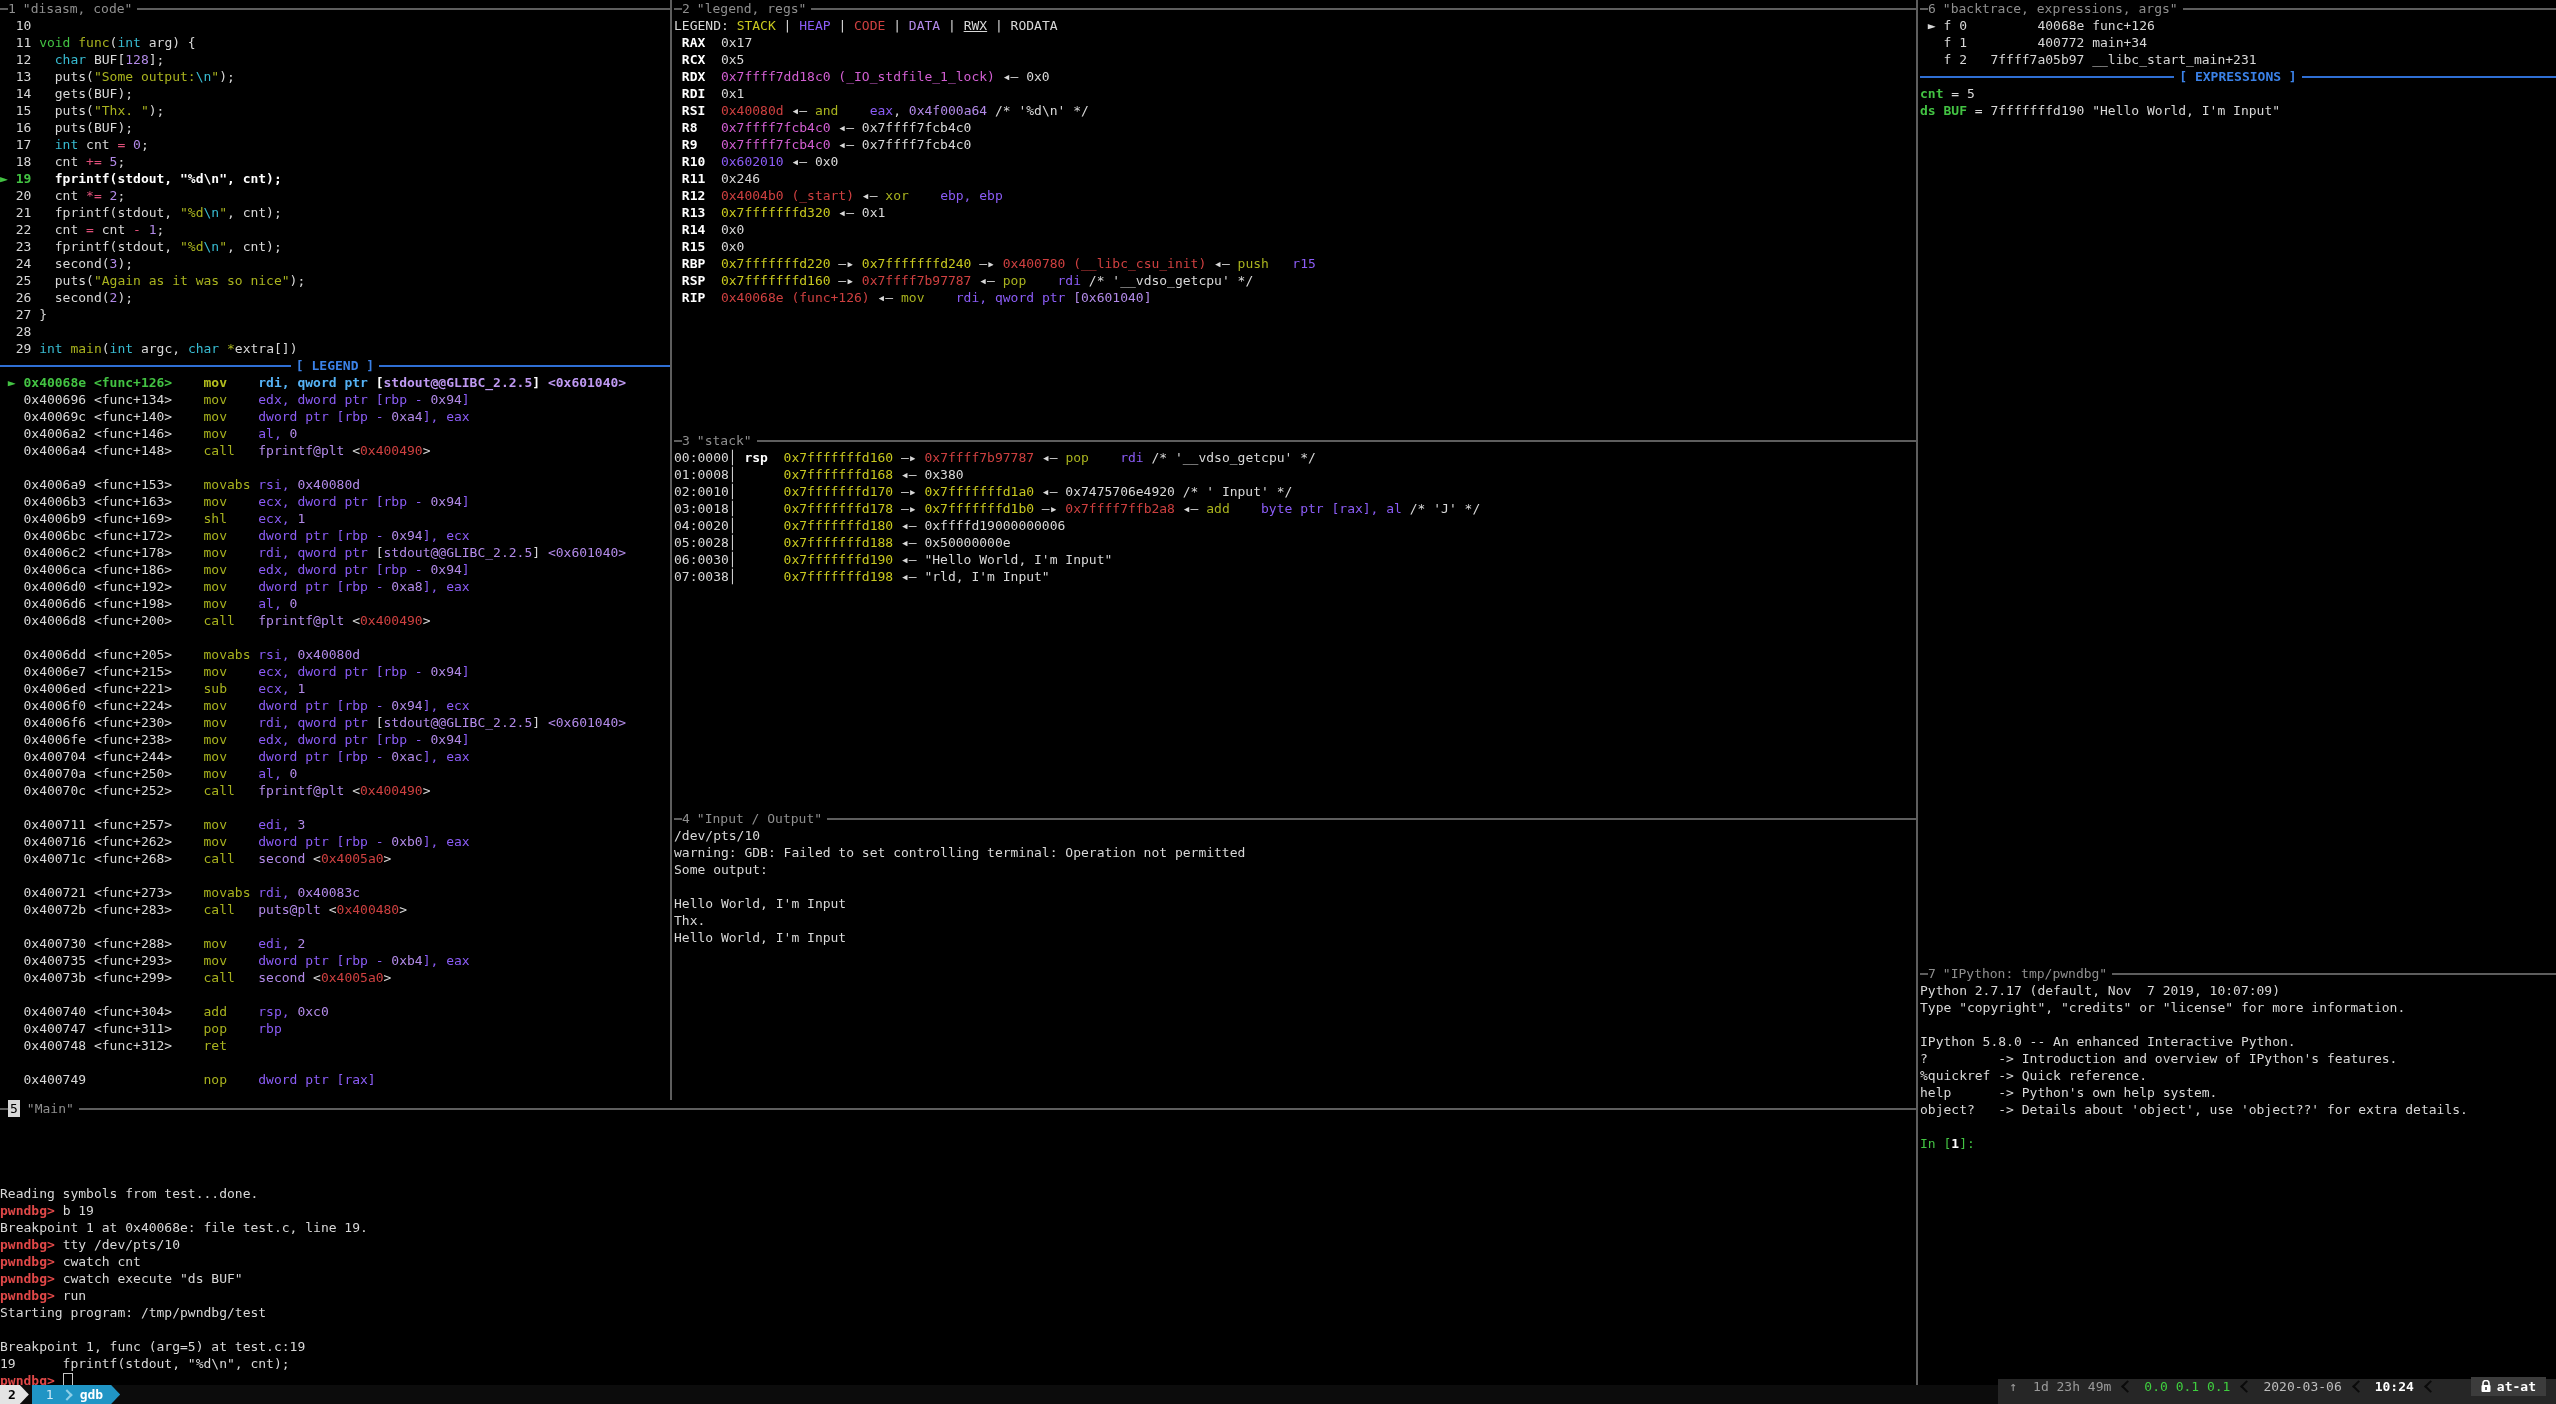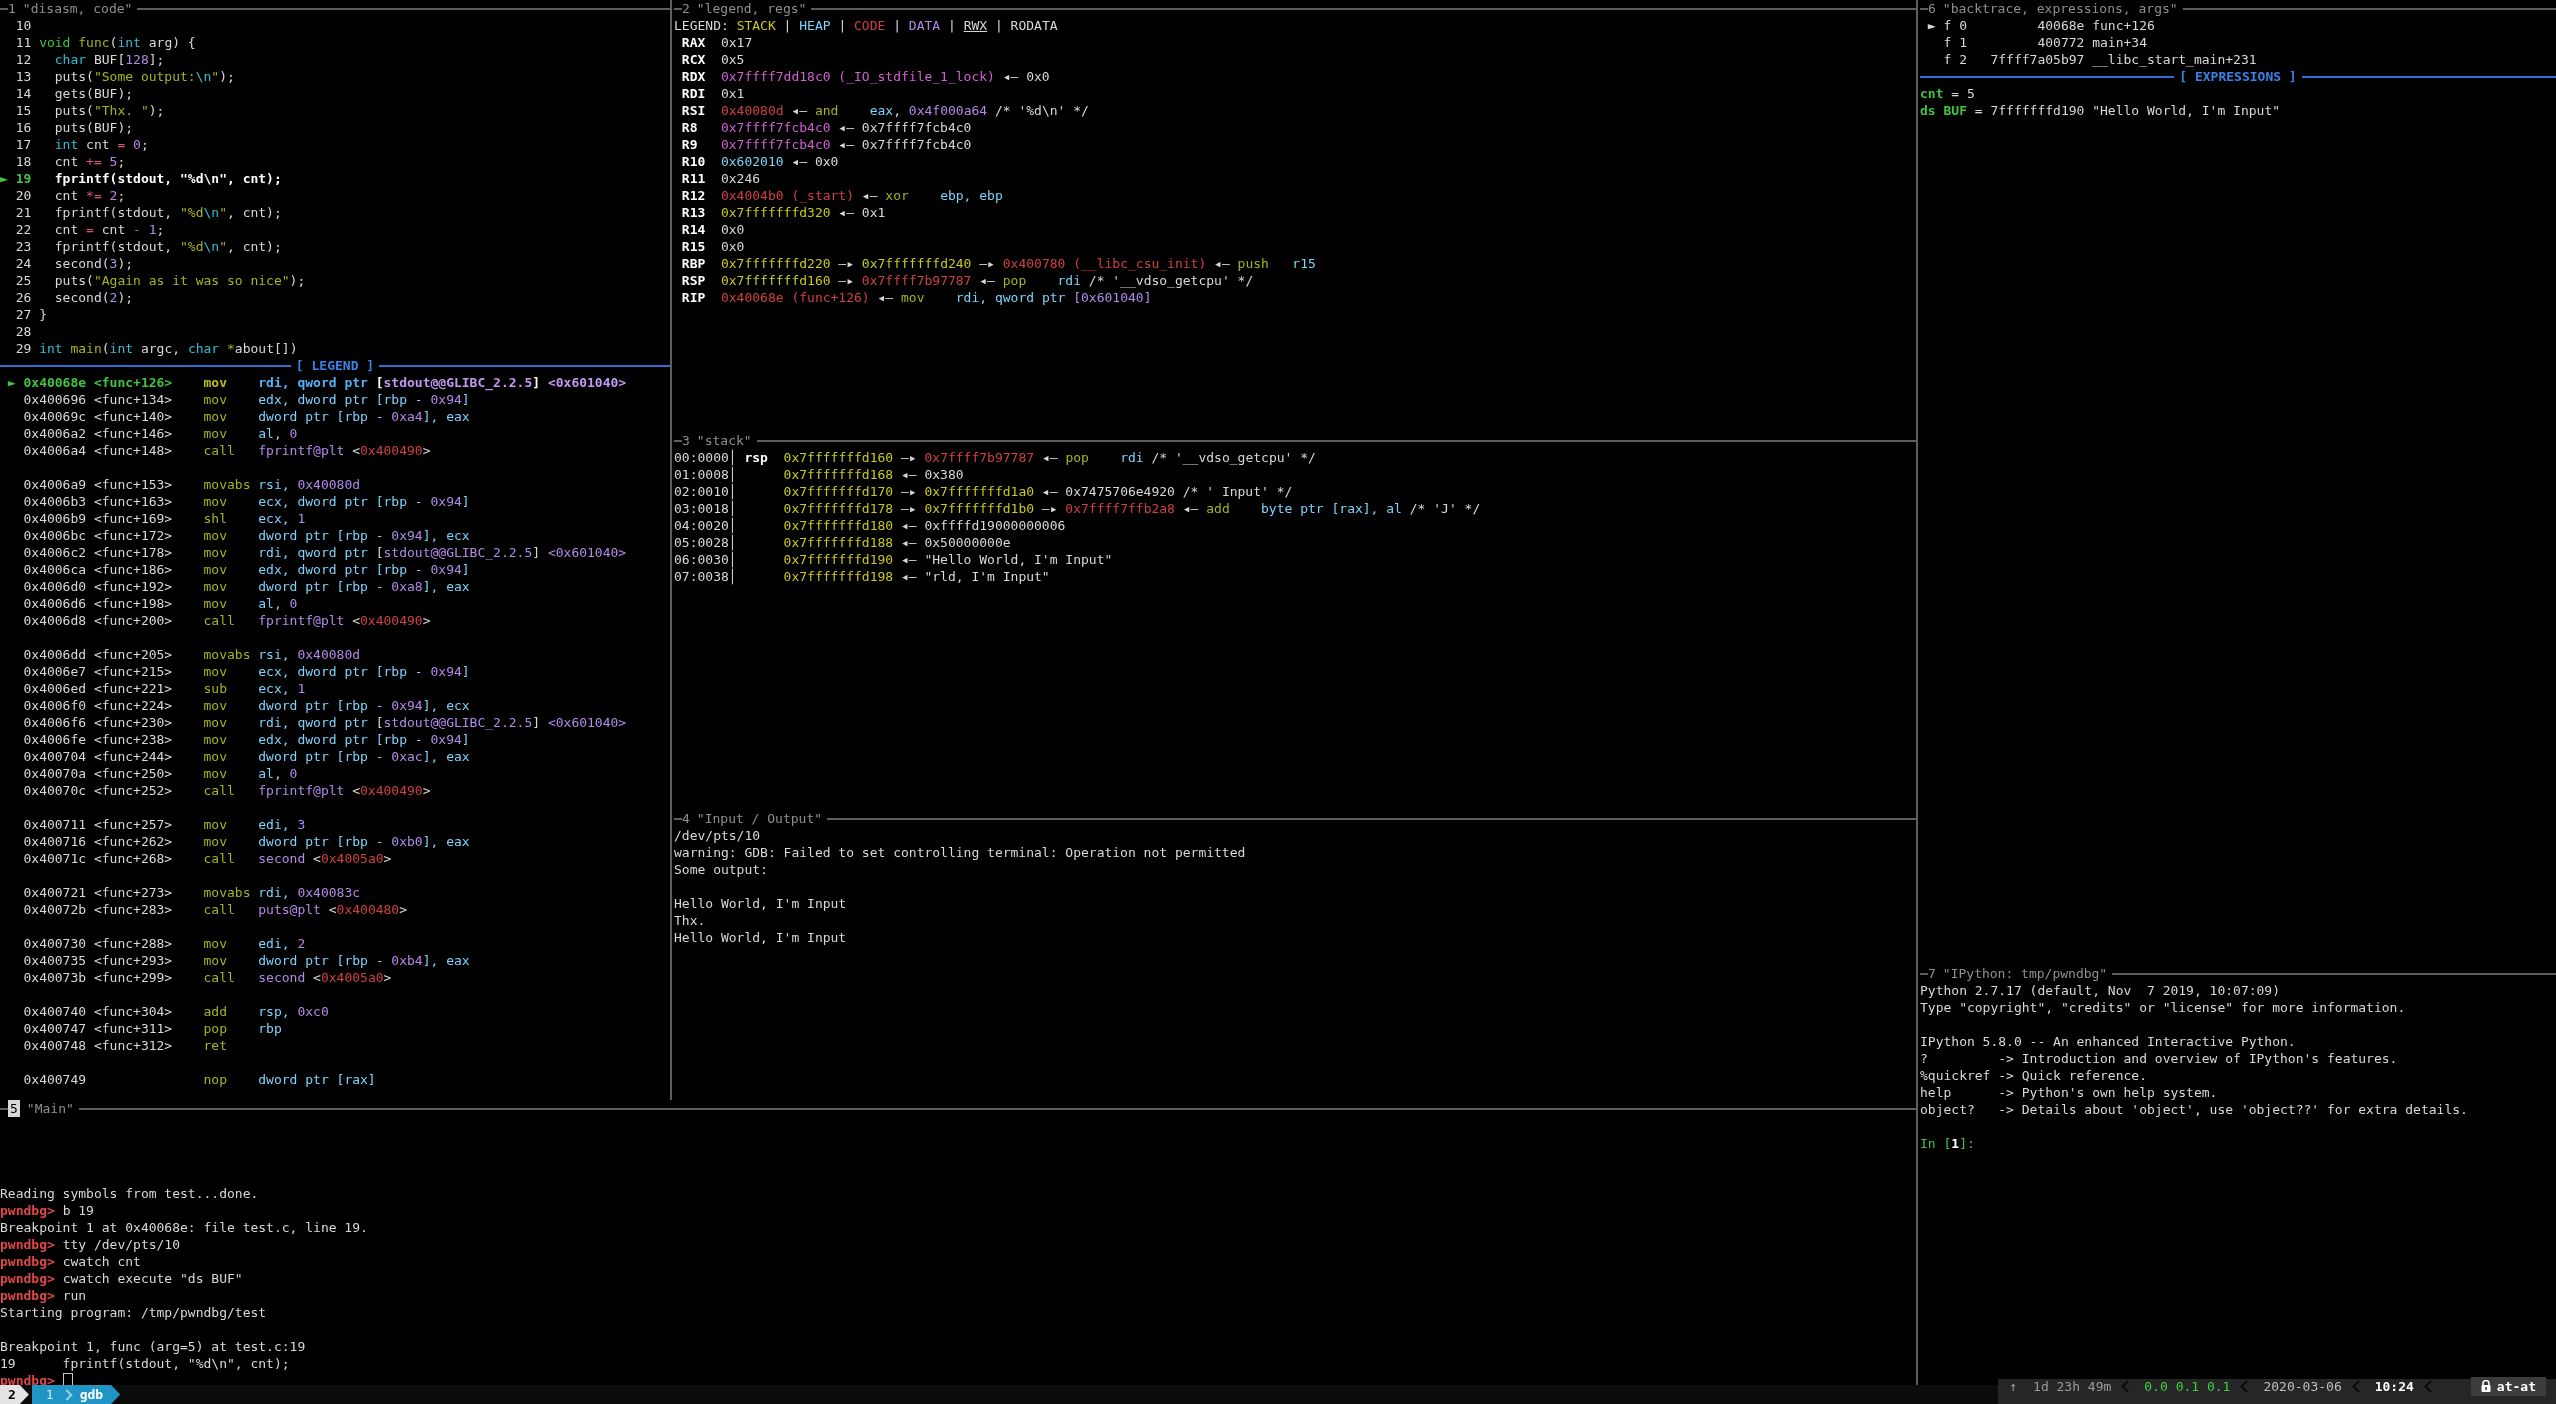--- a/index.html
+++ b/index.html
@@ -9,21 +9,21 @@
   .vborder{position:absolute;width:2px;background:#5e5e5e;}
   .ln{height:17px;white-space:pre;overflow:hidden;}
   
   .c-w{color:#d8d8d8}
   .c-wb{color:#ffffff;font-weight:700}
   .c-gn{color:#43c343}
   .c-gnb{color:#43c343;font-weight:700}
   .c-yl{color:#c9c91f}
   .c-ol{color:#a9b31e}
   .c-olb{color:#b5bf1e;font-weight:700}
-  .c-bl{color:#7dd3fc}
+  .c-bl{color:#8b5cf6}
   .c-blb{color:#55b2f5;font-weight:700}
   .c-pu{color:#b28ae8}
   .c-pub{color:#bf99f2;font-weight:700}
   .c-mg{color:#d35fd3}
   .c-rd{color:#cf4040}
   .c-rdb{color:#e04848;font-weight:700}
   .c-cy{color:#38bcd2}
   .c-pk{color:#e0507a}
   .c-un{color:#d8d8d8;text-decoration:underline}
   .c-cur{display:inline-block;width:8px;height:13px;border:1px solid #c8c8c8;vertical-align:-2px}
@@ -85,21 +85,21 @@
         <div class="ln"><span class="c-gnb">► 19</span><span class="c-wb">   fprintf(stdout, "%d\n", cnt);</span></div>
         <div class="ln"><span class="c-w">  20   cnt </span><span class="c-pk">*=</span><span class="c-w"> </span><span class="c-pu">2</span><span class="c-w">;</span></div>
         <div class="ln"><span class="c-w">  21   fprintf(stdout, </span><span class="c-ol">"%d</span><span class="c-cy">\n</span><span class="c-ol">"</span><span class="c-w">, cnt);</span></div>
         <div class="ln"><span class="c-w">  22   cnt </span><span class="c-pk">=</span><span class="c-w"> cnt </span><span class="c-pk">-</span><span class="c-w"> </span><span class="c-pu">1</span><span class="c-w">;</span></div>
         <div class="ln"><span class="c-w">  23   fprintf(stdout, </span><span class="c-ol">"%d</span><span class="c-cy">\n</span><span class="c-ol">"</span><span class="c-w">, cnt);</span></div>
         <div class="ln"><span class="c-w">  24   second(</span><span class="c-pu">3</span><span class="c-w">);</span></div>
         <div class="ln"><span class="c-w">  25   puts(</span><span class="c-ol">"Again as it was so nice"</span><span class="c-w">);</span></div>
         <div class="ln"><span class="c-w">  26   second(</span><span class="c-pu">2</span><span class="c-w">);</span></div>
         <div class="ln"><span class="c-w">  27 }</span></div>
         <div class="ln"><span class="c-w">  28</span></div>
-        <div class="ln"><span class="c-w">  29 </span><span class="c-cy">int</span><span class="c-w"> </span><span class="c-ol">main</span><span class="c-w">(</span><span class="c-cy">int</span><span class="c-w"> argc, </span><span class="c-cy">char</span><span class="c-w"> </span><span class="c-ol">*</span><span class="c-w">about[])</span></div>
+        <div class="ln"><span class="c-w">  29 </span><span class="c-cy">int</span><span class="c-w"> </span><span class="c-ol">main</span><span class="c-w">(</span><span class="c-cy">int</span><span class="c-w"> argc, </span><span class="c-cy">char</span><span class="c-w"> </span><span class="c-ol">*</span><span class="c-w">extra[])</span></div>
       </div>
     <div class="bsep">
       <span class="bfill"></span>
         <span class="blab">[ LEGEND ]</span>
         <span class="bfill"></span>
     </div>
     <div>
         <div class="ln"><span class="c-gnb"> ► 0x40068e &lt;func+126&gt;</span><span class="c-w">    </span><span class="c-olb">mov</span><span class="c-w">    </span><span class="c-blb">rdi, qword ptr </span><span class="c-wb">[</span><span class="c-pub">stdout@@GLIBC_2.2.5</span><span class="c-wb">]</span><span class="c-w"> </span><span class="c-pub">&lt;0x601040&gt;</span></div>
         <div class="ln"><span class="c-w">   0x400696 &lt;func+134&gt;    </span><span class="c-ol">mov</span><span class="c-w">    </span><span class="c-bl">edx, dword ptr [rbp - </span><span class="c-pu">0x94</span><span class="c-bl">]</span></div>
         <div class="ln"><span class="c-w">   0x40069c &lt;func+140&gt;    </span><span class="c-ol">mov</span><span class="c-w">    </span><span class="c-bl">dword ptr [rbp - </span><span class="c-pu">0xa4</span><span class="c-bl">], eax</span></div>

